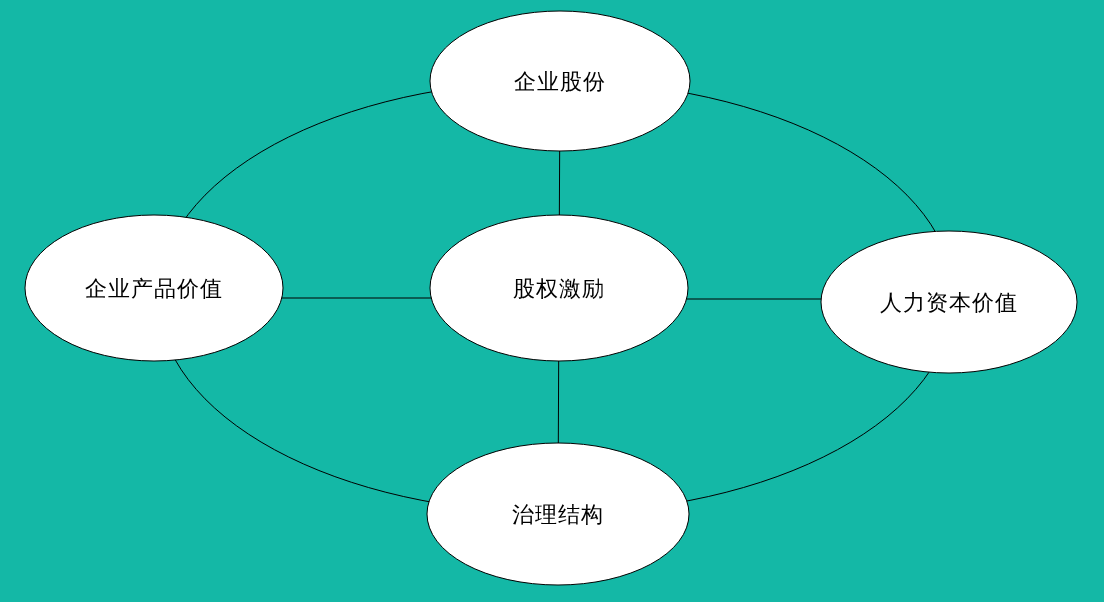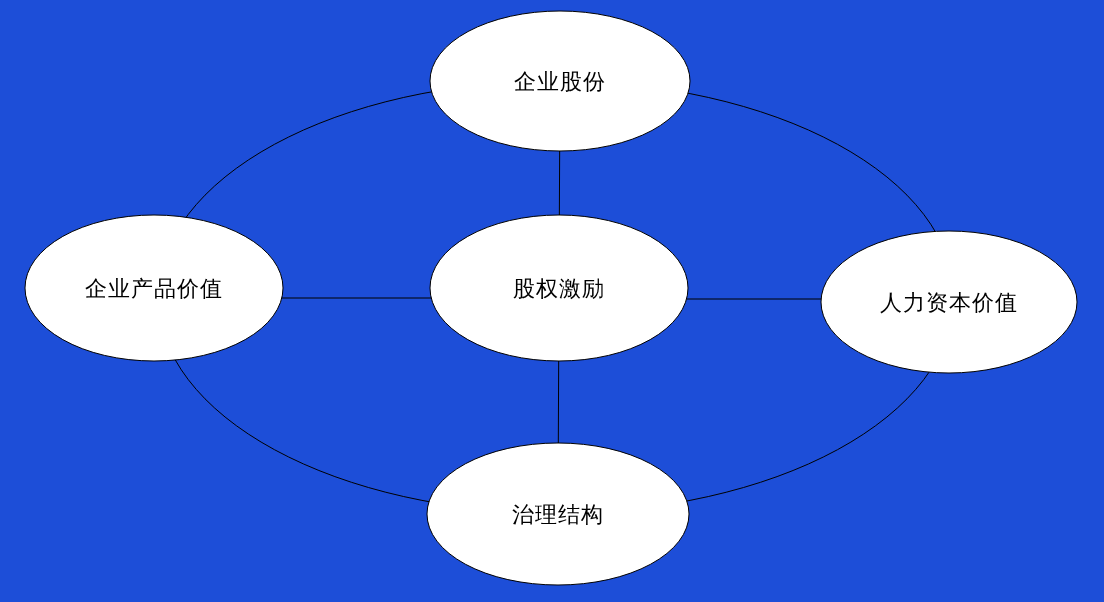--- a/index.html
+++ b/index.html
@@ -4,21 +4,21 @@
 <style>
   html, body {
     margin: 0;
     padding: 0;
     background: #ffffff;
   }
   .canvas {
     position: relative;
     width: 1104px;
     height: 602px;
-    background: #1d4ed8;
+    background: #14b8a6;
     overflow: hidden;
     font-family: "Liberation Sans", "DejaVu Sans", sans-serif;
   }
   svg.diagram {
     display: block;
     width: 1104px;
     height: 602px;
   }
   .edge {
     fill: none;

